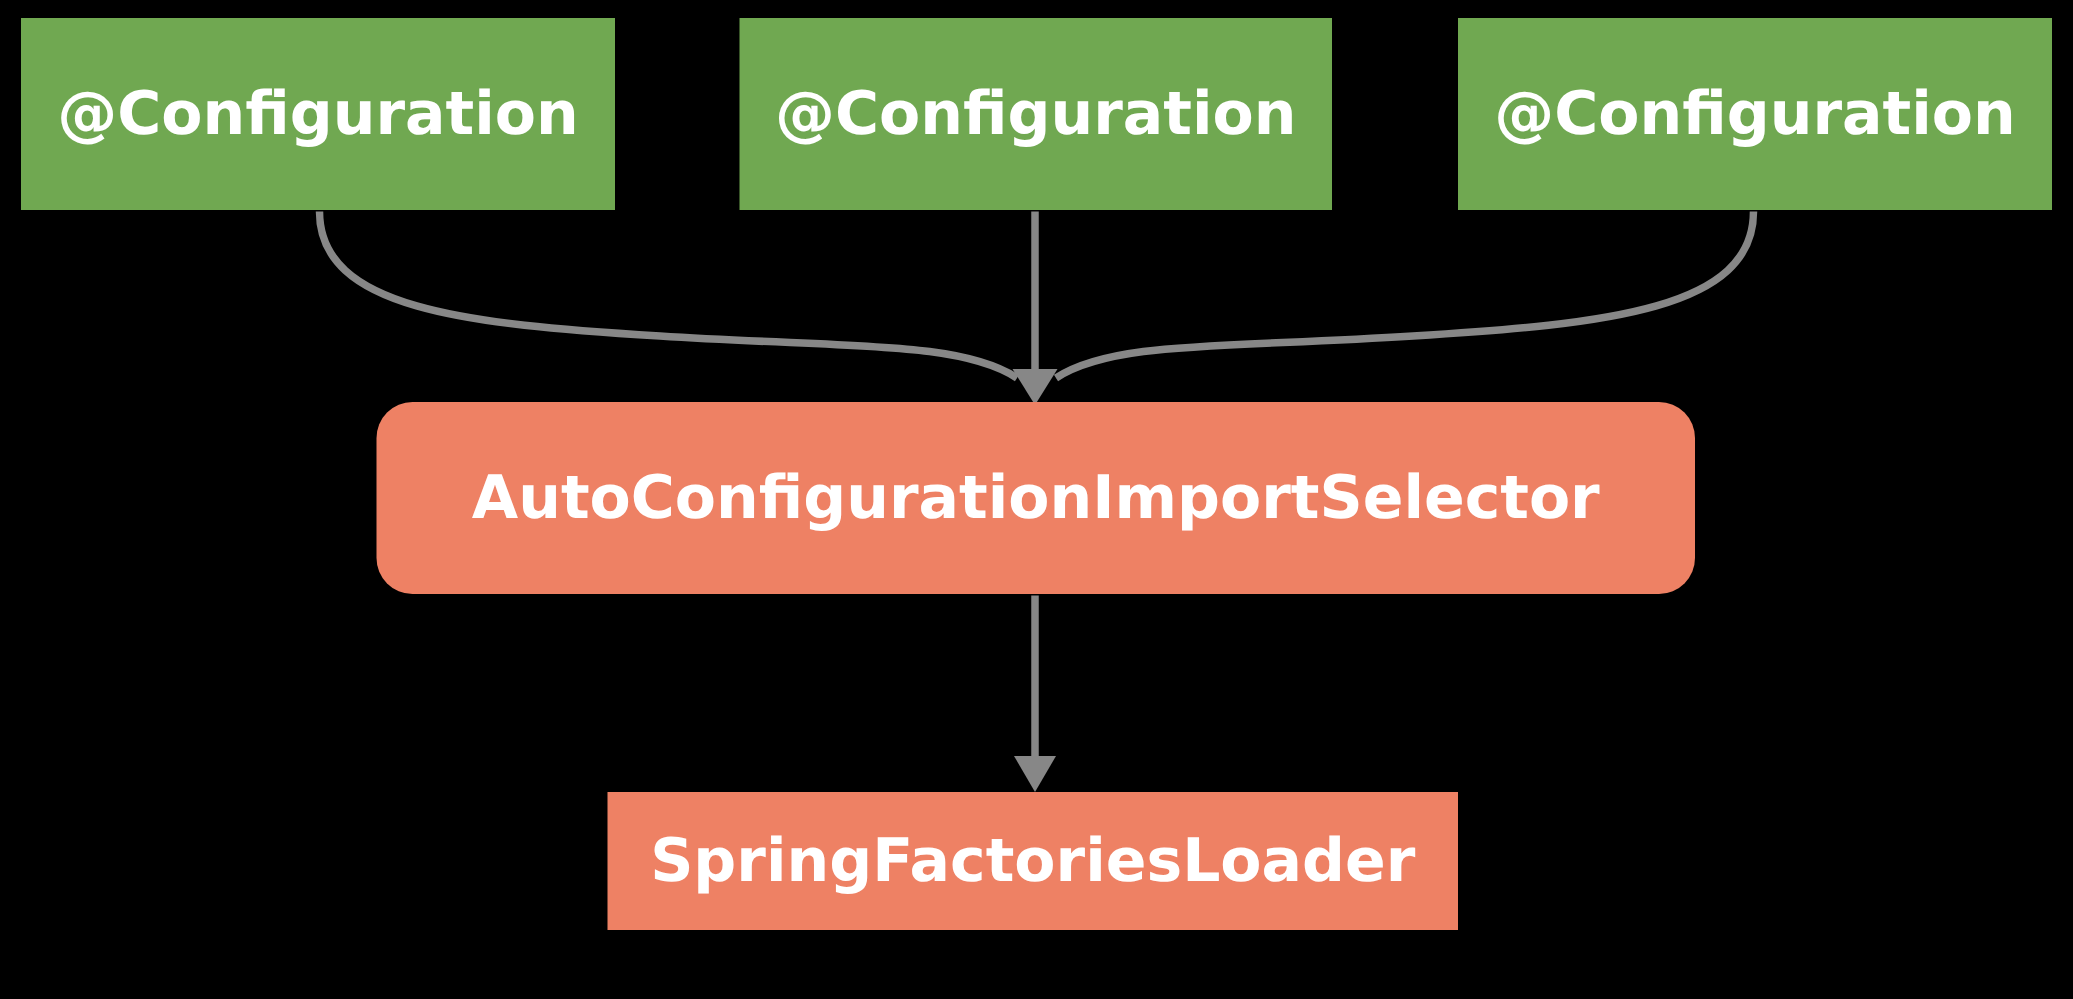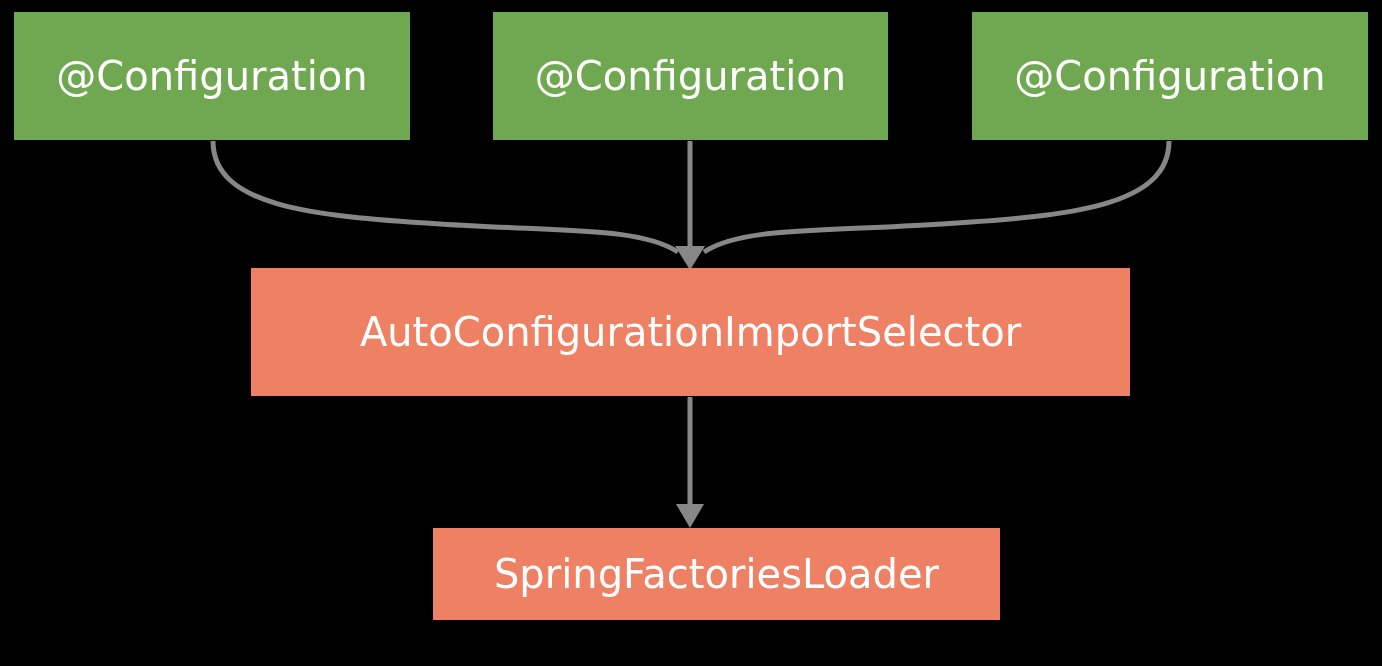--- a/index.html
+++ b/index.html
@@ -18,33 +18,33 @@
     background: var(--bg);
     overflow: hidden;
     font-family: "DejaVu Sans", "Liberation Sans", sans-serif;
   }
   .node {
     position: absolute;
     display: flex;
     align-items: center;
     justify-content: center;
     color: var(--text);
-    font-weight: 400;
+    font-weight: 700;
     font-size: 40px;
     text-align: center;
     white-space: nowrap;
   }
   .node.green { background: var(--green); }
   .node.orange { background: var(--orange); }
 
   .top-node-1 { left: 14px;  top: 12px; width: 396px; height: 128px; }
   .top-node-2 { left: 493px; top: 12px; width: 395px; height: 128px; }
   .top-node-3 { left: 972px; top: 12px; width: 396px; height: 128px; }
-  .mid-node   { left: 251px; top: 268px; width: 879px; height: 128px; }
-  .bot-node   { left: 405px; top: 528px; width: 567px; height: 92px; margin-left: 28px; }
+  .mid-node   { left: 251px; top: 268px; width: 879px; height: 128px; border-radius: 24px; }
+  .bot-node   { left: 405px; top: 528px; width: 567px; height: 92px; }
 
   .arrow-layer {
     position: absolute;
     left: 0; top: 0;
     width: 1382px; height: 666px;
     pointer-events: none;
   }
   .arrow-layer path.shaft {
     fill: none;
     stroke: var(--arrow);

